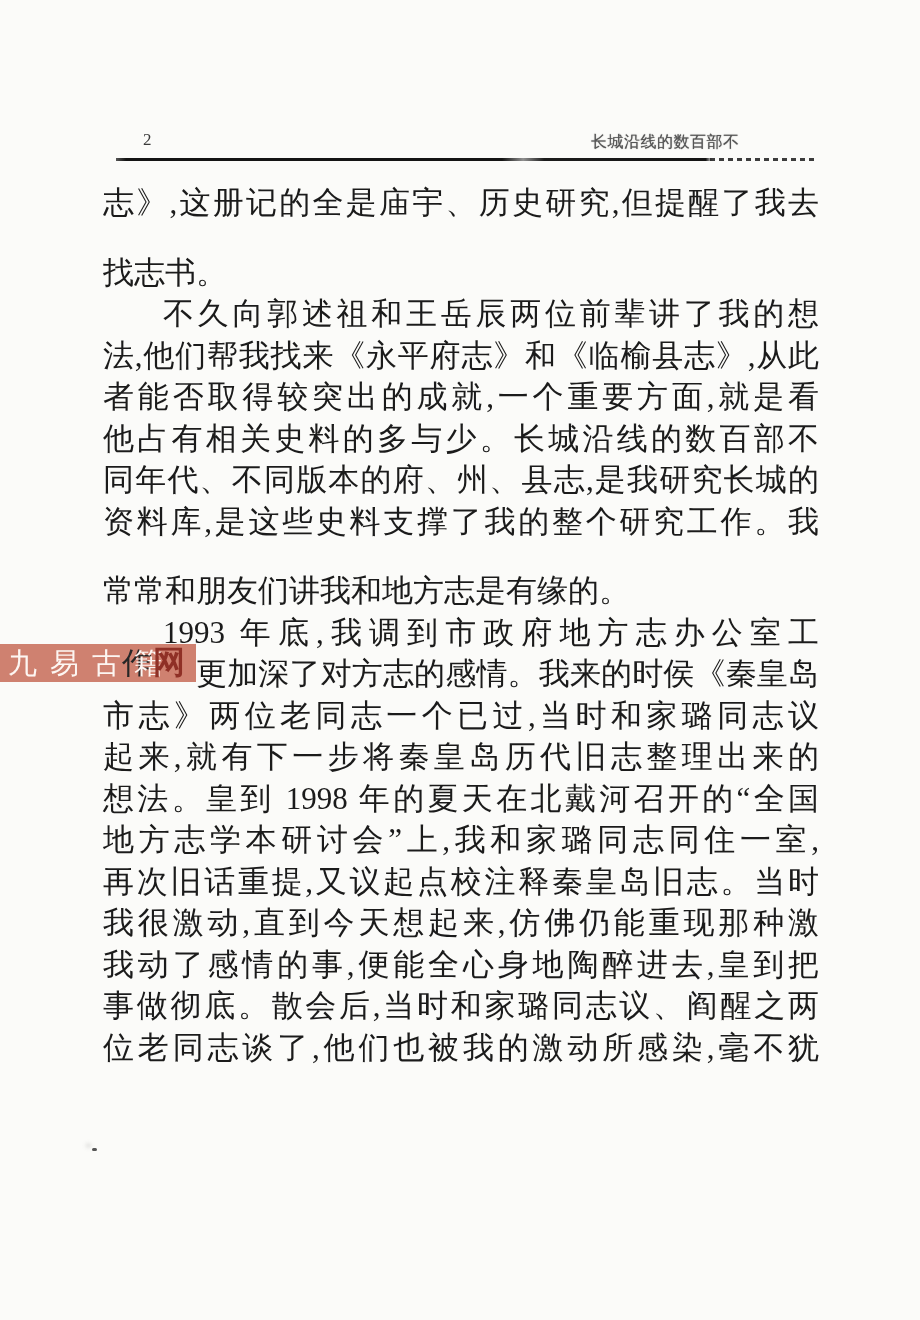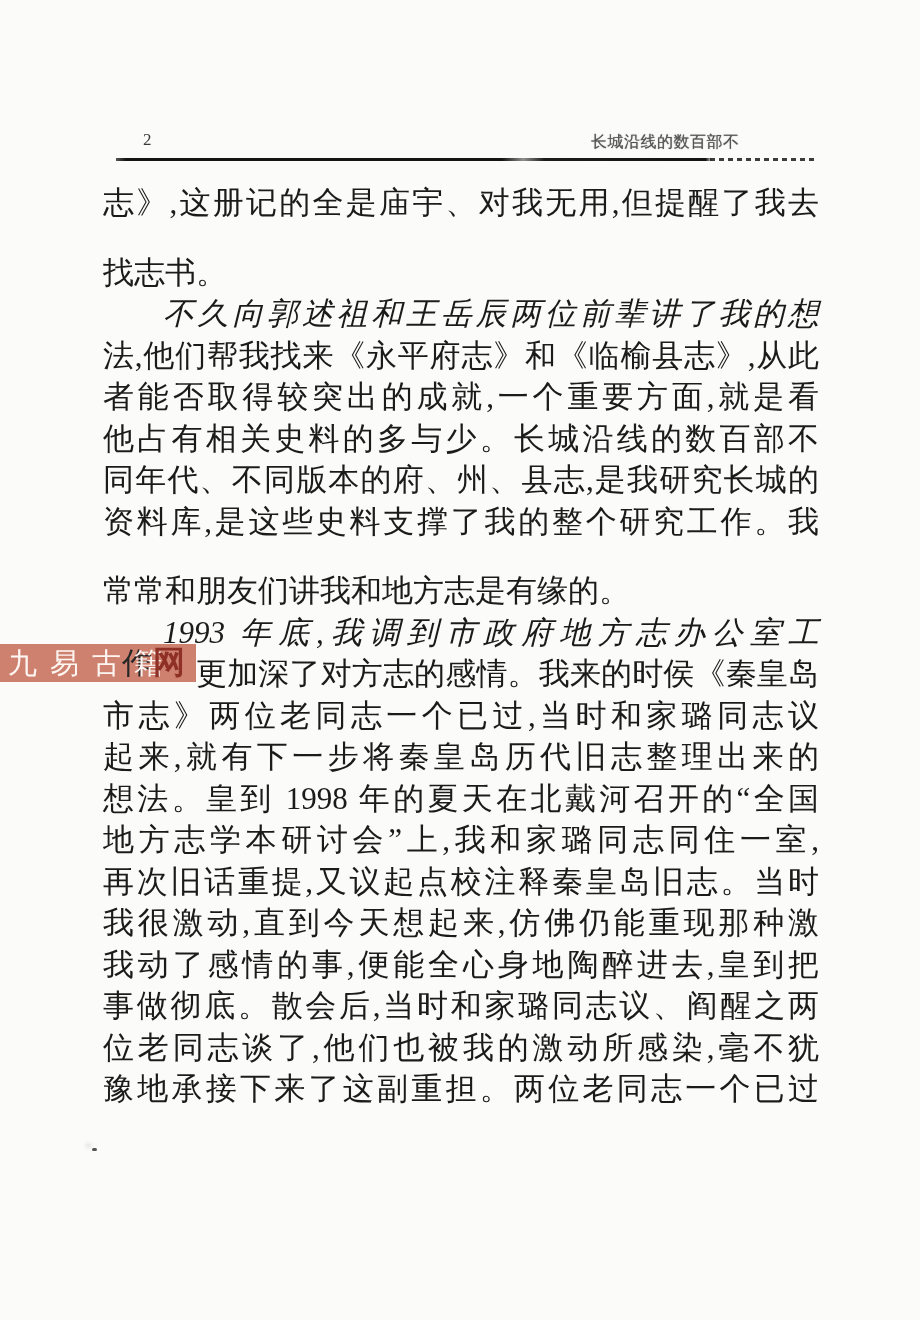--- a/index.html
+++ b/index.html
@@ -35,21 +35,21 @@
   .line{
     height:41.5px;line-height:41.5px;
     font-size:31px;
     white-space:nowrap;
     text-align:justify;
     text-align-last:justify;
     text-justify:inter-character;
     overflow:visible;
   }
   .line.end{text-align-last:left;margin-top:28px;}
-  .line.indent{text-indent:60px;font-style:italic;}
+  .line.indent{text-indent:60px;}
   .line.wm-offset{text-indent:93px;}
   
   .wm-band{
     position:absolute;left:0;top:644px;width:196px;height:38px;
     background:var(--wm-band,#cf8170);
     z-index:2;
   }
   .wm-under{
     position:absolute;left:122px;top:647px;
     font-size:30px;color:#262626;z-index:3;line-height:32px;
@@ -73,40 +73,39 @@
   }
 </style>
 </head>
 <body>
 
 <div class="page">
   <div class="pagenum">2</div>
   <div class="running-header">长城沿线的数百部不</div>
   <div class="rule"></div>
   <div class="text-block">
-      <div class="line">志》,这册记的全是庙宇、对我无用,但提醒了我去</div>
+      <div class="line">志》,这册记的全是庙宇、历史研究,但提醒了我去</div>
       <div class="line end">找志书。</div>
       <div class="line indent">不久向郭述祖和王岳辰两位前辈讲了我的想</div>
       <div class="line">法,他们帮我找来《永平府志》和《临榆县志》,从此</div>
       <div class="line">者能否取得较突出的成就,一个重要方面,就是看</div>
       <div class="line">他占有相关史料的多与少。长城沿线的数百部不</div>
       <div class="line">同年代、不同版本的府、州、县志,是我研究长城的</div>
       <div class="line">资料库,是这些史料支撑了我的整个研究工作。我</div>
       <div class="line end">常常和朋友们讲我和地方志是有缘的。</div>
       <div class="line indent">1993 年底,我调到市政府地方志办公室工</div>
       <div class="line wm-offset">更加深了对方志的感情。我来的时侯《秦皇岛</div>
       <div class="line">市志》两位老同志一个已过,当时和家璐同志议</div>
       <div class="line">起来,就有下一步将秦皇岛历代旧志整理出来的</div>
       <div class="line">想法。皇到 1998 年的夏天在北戴河召开的“全国</div>
       <div class="line">地方志学本研讨会”上,我和家璐同志同住一室,</div>
       <div class="line">再次旧话重提,又议起点校注释秦皇岛旧志。当时</div>
       <div class="line">我很激动,直到今天想起来,仿佛仍能重现那种激</div>
       <div class="line">我动了感情的事,便能全心身地陶醉进去,皇到把</div>
       <div class="line">事做彻底。散会后,当时和家璐同志议、阎醒之两</div>
       <div class="line">位老同志谈了,他们也被我的激动所感染,毫不犹</div>
-      <div class="line">豫地承接下来了这副重担。两位老同志一个已过</div>
     </div>
   <div class="wm-band"></div>
   <div class="wm-under">作</div>
   <div class="wm-text">九易古籍</div>
   <div class="wm-suffix">网</div>
   <div class="speck"></div>
 </div>
 
 </body></html>

